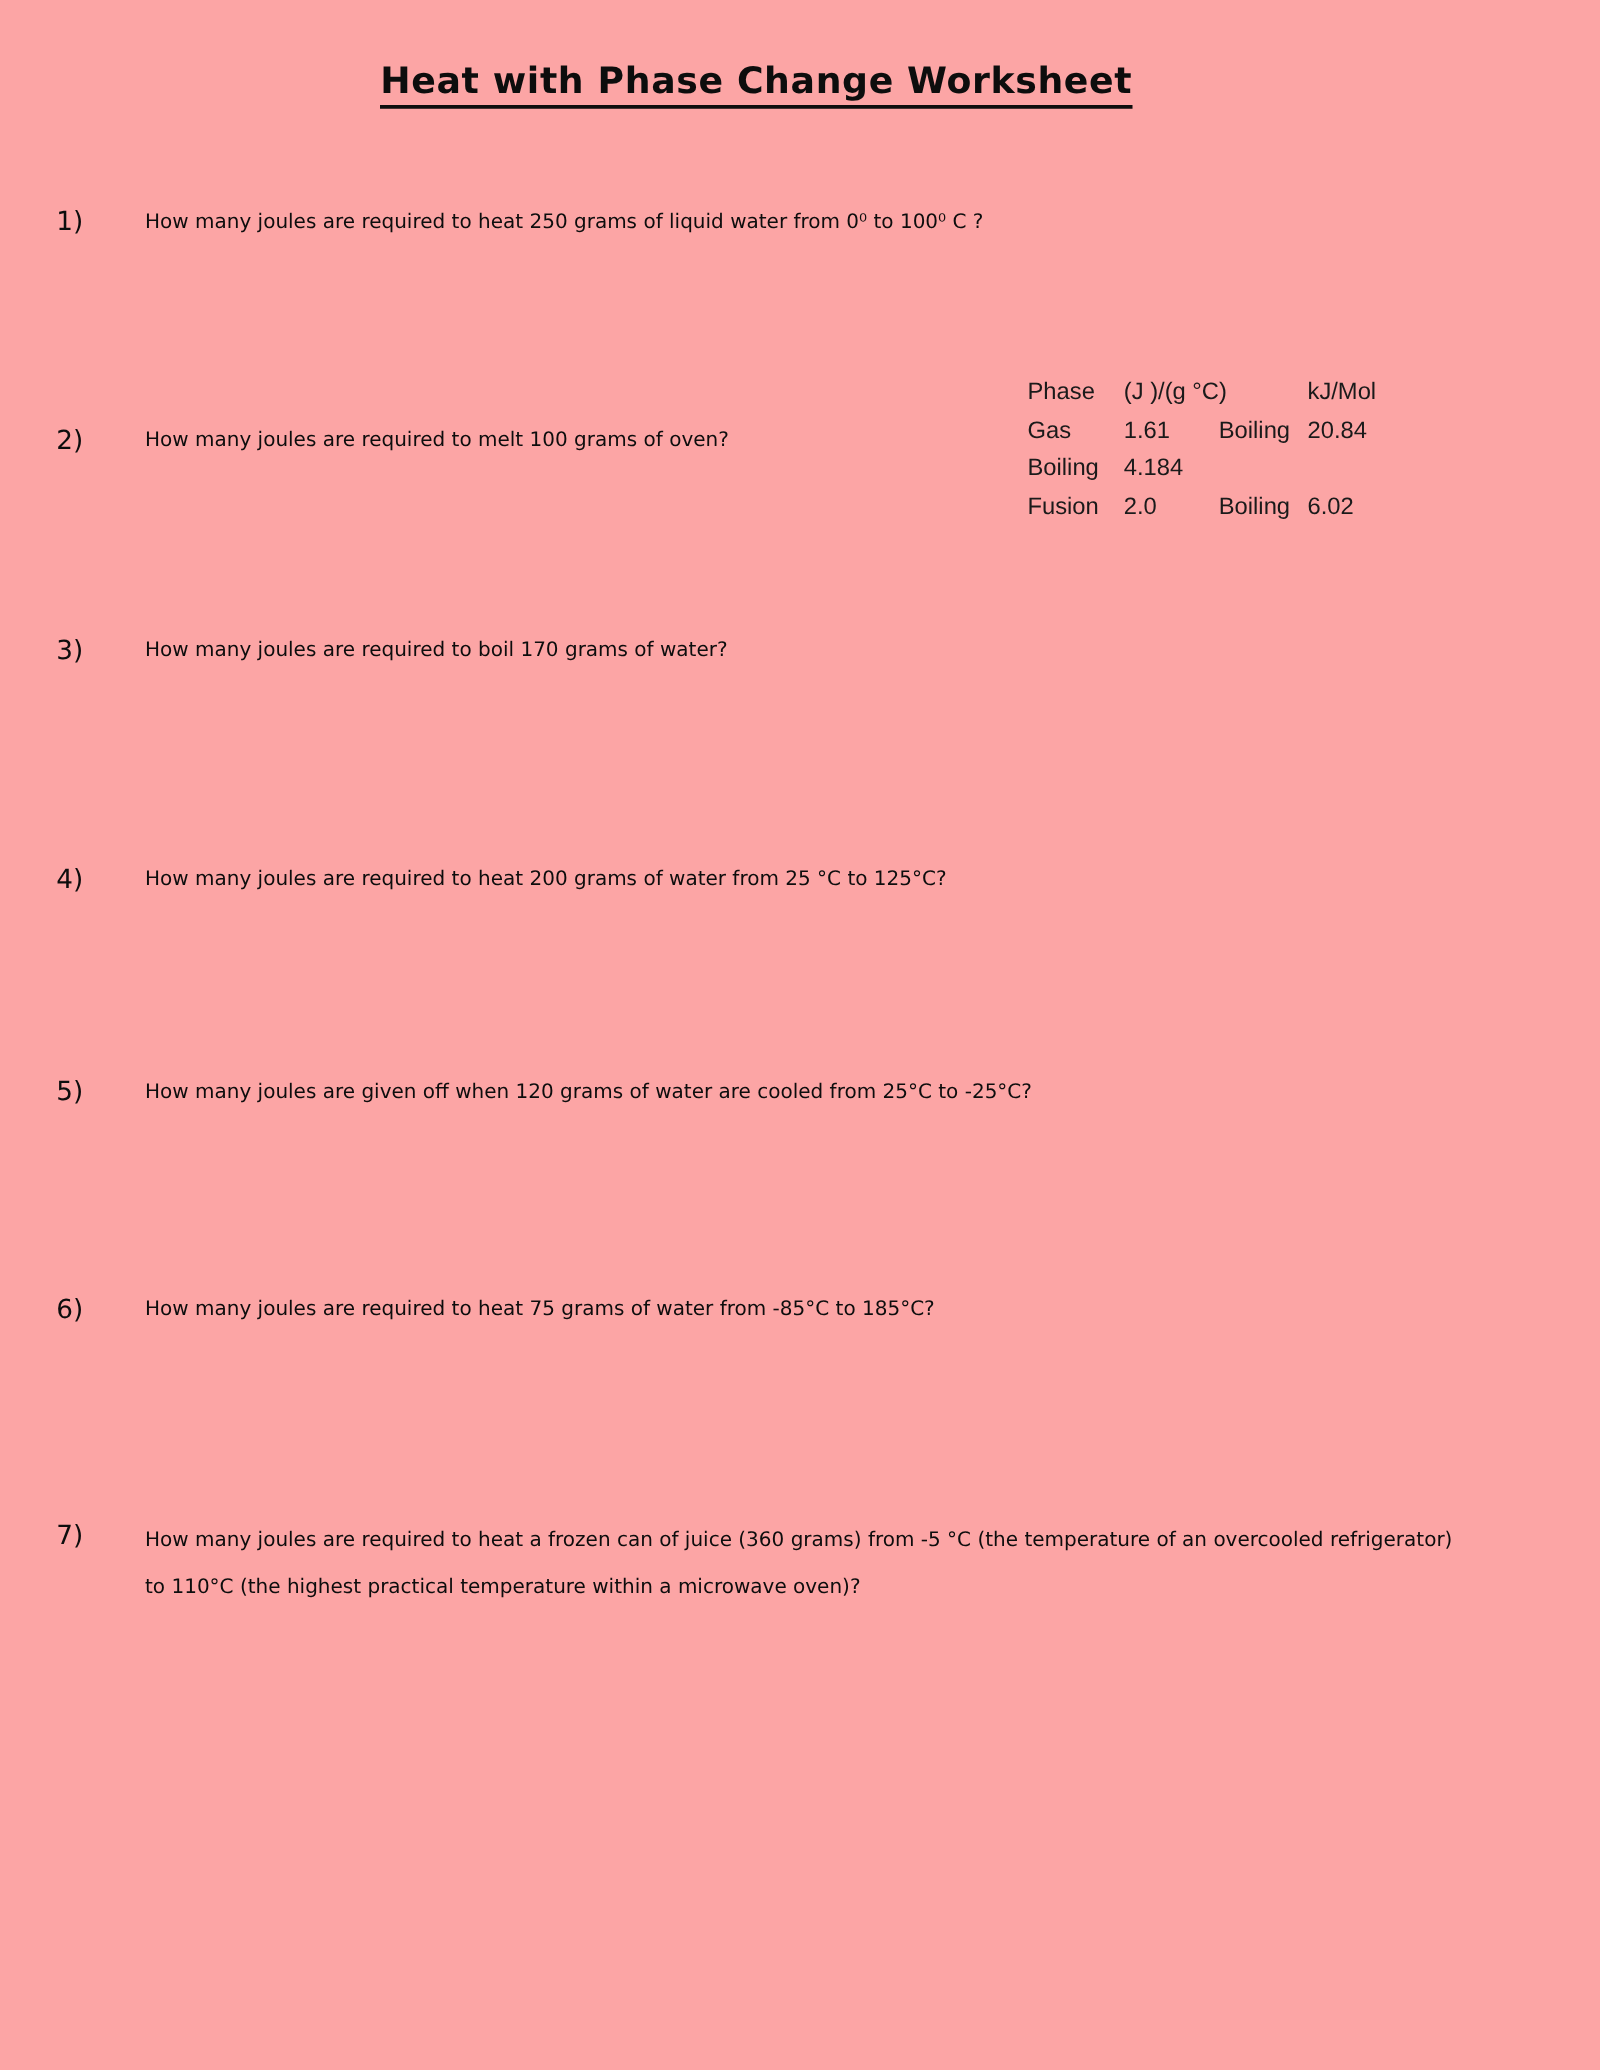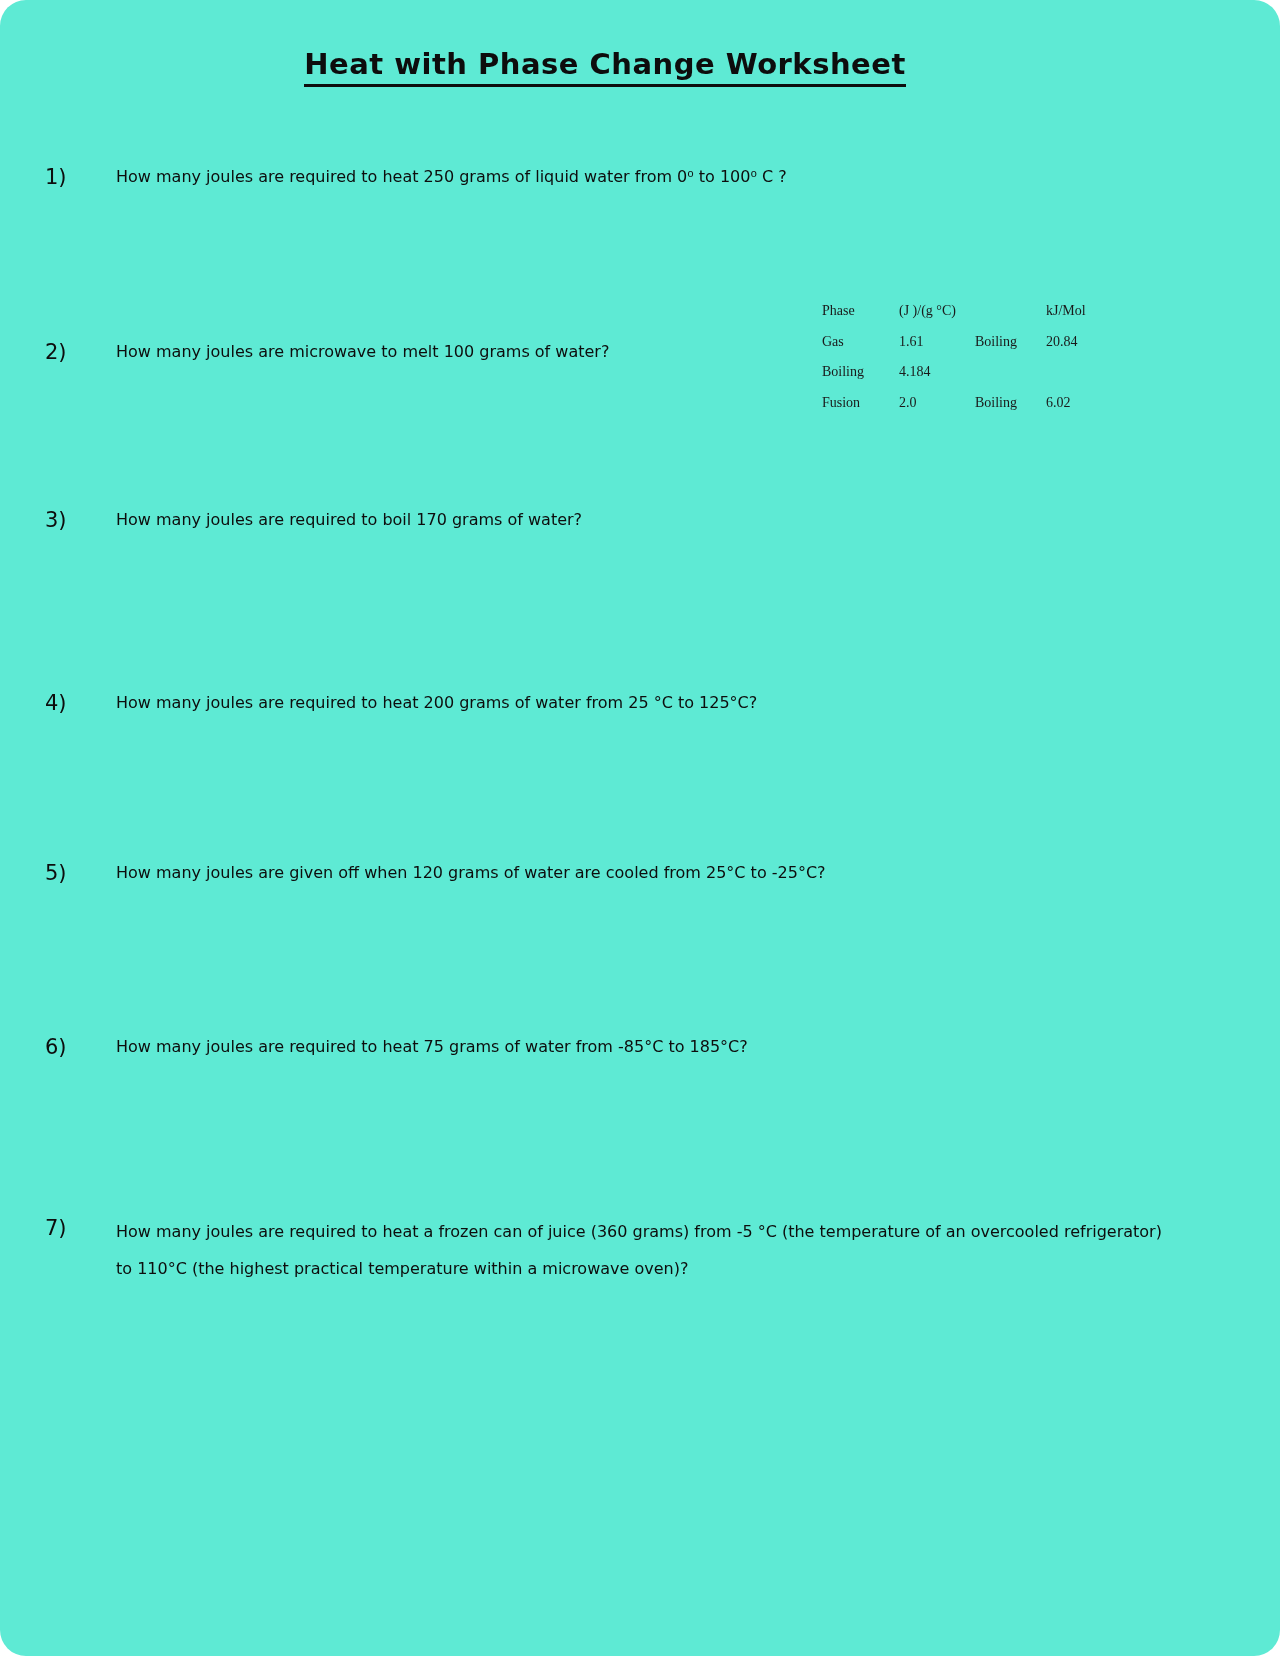--- a/index.html
+++ b/index.html
@@ -11,22 +11,21 @@
     width: 1280px;
     height: 1656px;
     position: relative;
     font-family: "DejaVu Sans", sans-serif;
     color: #111111;
     overflow: hidden;
   }
   .page {
     position: absolute;
     inset: 0;
-    background: #5eead4;
-    border-radius: 26px;
+    background: #fca5a5;
   }
   .title-wrap {
     position: absolute;
     top: 44px;
     left: 0;
     width: 1210px;
     text-align: center;
     margin: 0;
   }
   .title {
@@ -69,22 +68,22 @@
   .question.multi .qnum {
     line-height: 30px;
   }
   .ref-table {
     position: absolute;
     left: 822px;
     top: 303px;
     display: grid;
     grid-template-columns: 77px 76px 71px 70px;
     grid-auto-rows: 30.5px;
-    font-family: Liberation Serif, serif;
-    font-size: 14px;
+    font-family: Liberation Sans, sans-serif;
+    font-size: 19px;
     color: #1a1a1a;
   }
   .ref-table .cell {
     white-space: nowrap;
   }
   .ref-table .span2 {
     grid-column: 2 / 4;
   }
 </style>
 </head>
@@ -96,21 +95,21 @@
     <span class="title">Heat with Phase Change Worksheet</span>
   </h1>
 
   <div class="question single" style="top:162px">
     <span class="qnum">1)</span>
     <span class="qtext">How many joules are required to heat 250 grams of liquid water from 0⁰ to 100⁰ C ?</span>
   </div>
 
   <div class="question single" style="top:337px">
     <span class="qnum">2)</span>
-    <span class="qtext">How many joules are microwave to melt 100 grams of water?</span>
+    <span class="qtext">How many joules are required to melt 100 grams of oven?</span>
   </div>
 
   <div class="ref-table">
     <span class="cell">Phase</span>
     <span class="cell span2">(J )/(g °C)</span>
     <span class="cell">kJ/Mol</span>
 
     <span class="cell">Gas</span>
     <span class="cell">1.61</span>
     <span class="cell">Boiling</span>

